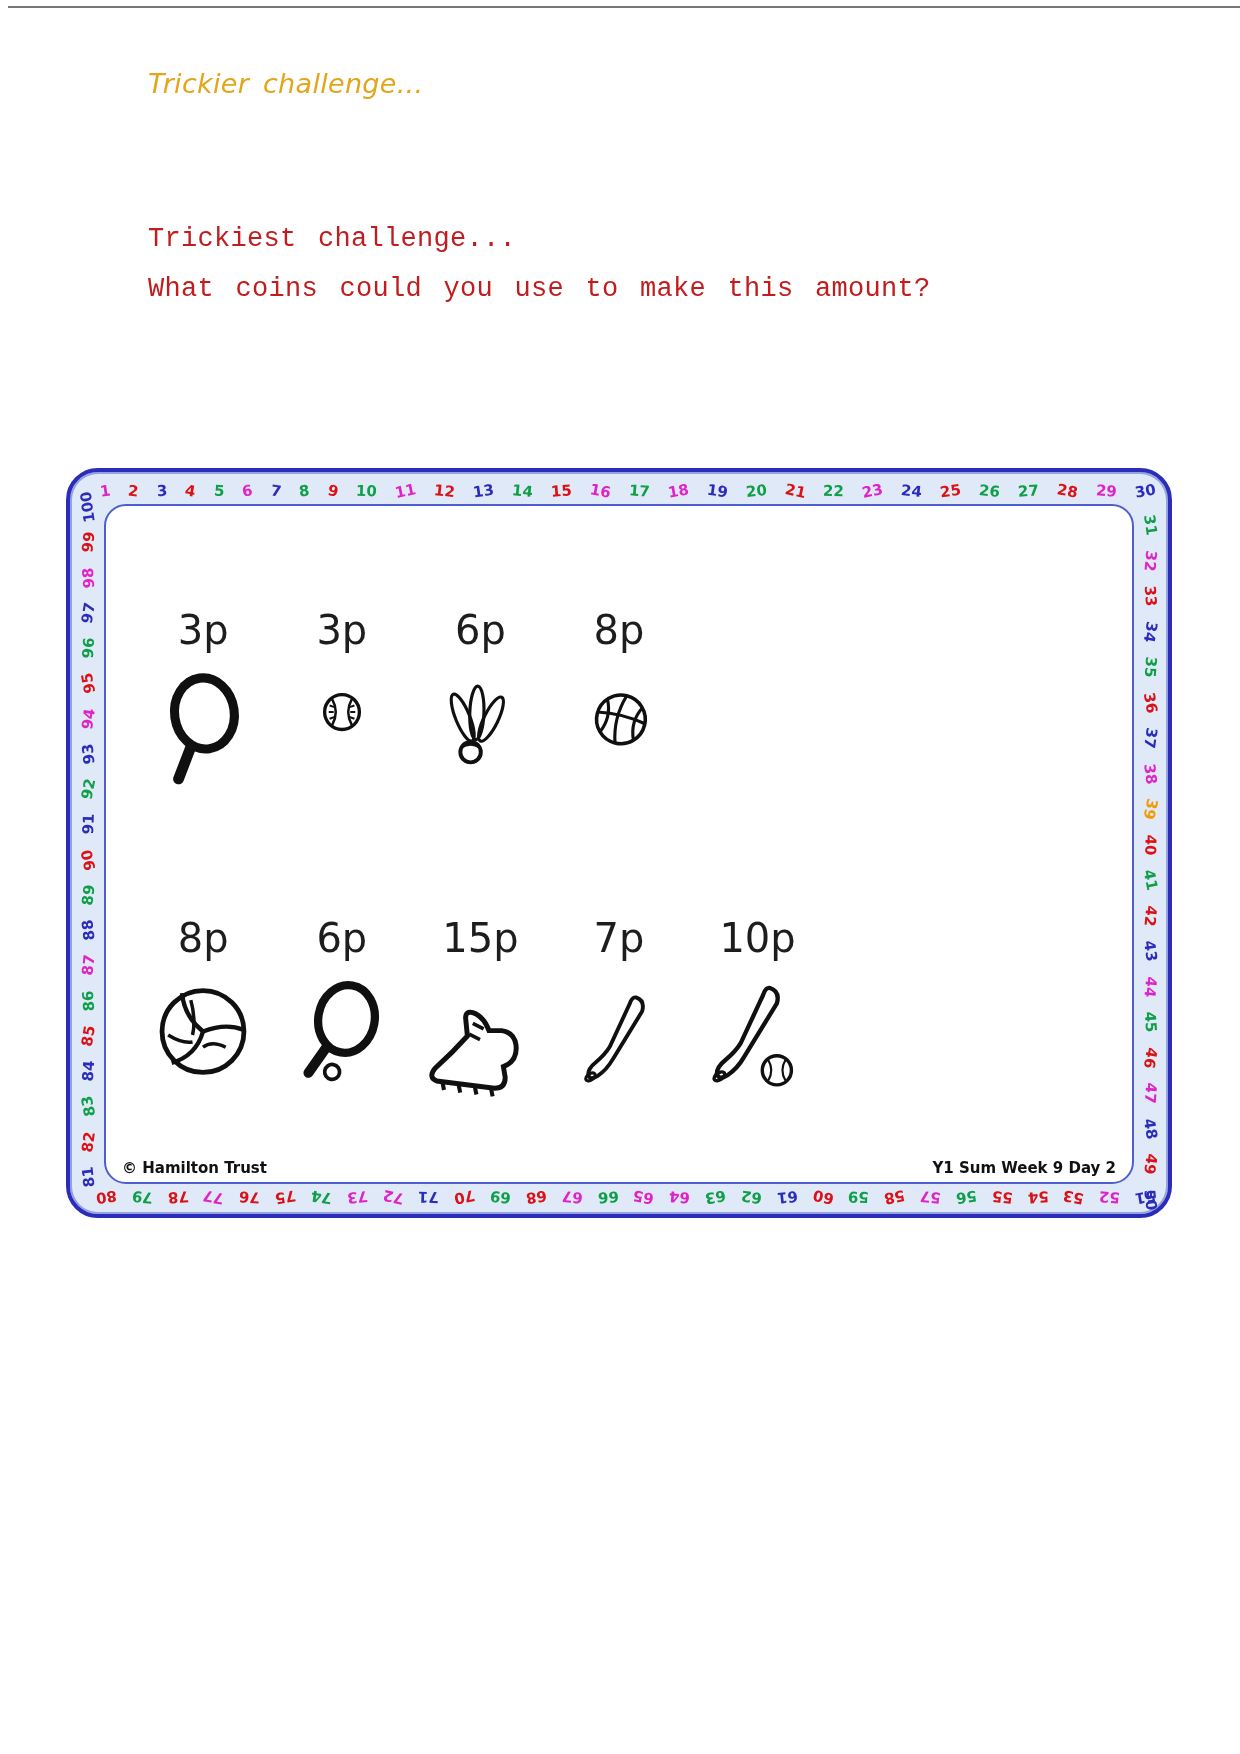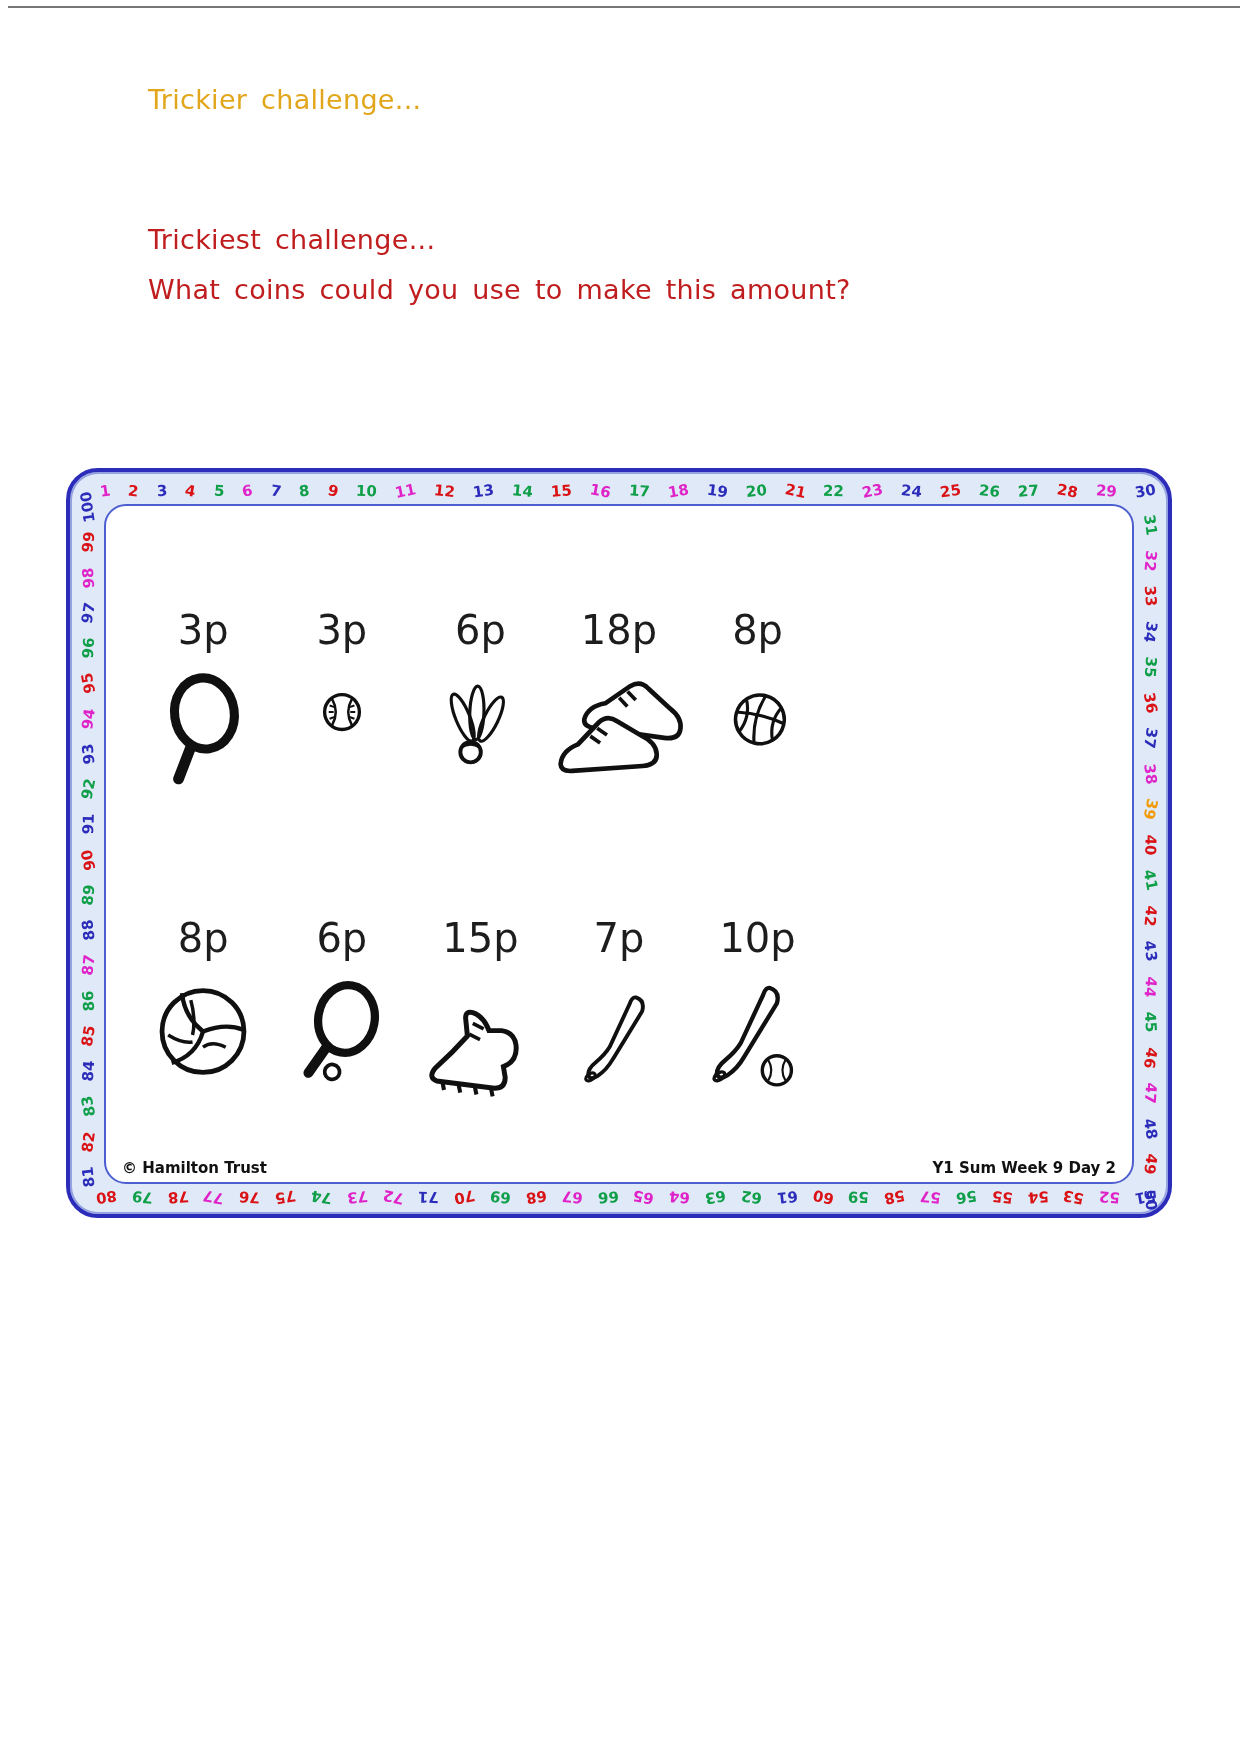--- a/index.html
+++ b/index.html
@@ -3,22 +3,22 @@
 <meta charset="utf-8">
 <style>
   html,body{margin:0;padding:0;background:#ffffff;}
   .page{position:relative;width:1240px;height:1754px;background:#ffffff;overflow:hidden;
         font-family:"DejaVu Sans",sans-serif;}
   .top-line{position:absolute;top:6px;left:8px;right:0;height:2px;background:#4a4a4a;opacity:.75;}
 
   
   .challenge{position:absolute;left:148px;font-size:27px;letter-spacing:.3px;word-spacing:5px;}
   .gold{color:#e2a61b;}
-  .redtxt{color:#c01d1f;}
-  .t1{top:84px;}
+  .redtxt{color:#c01d1f;font-family:Liberation Mono, monospace;}
+  .t1{top:68px;font-style:italic;}
   .t2{top:136px;width:800px;line-height:39px;}
   .t3{top:224px;}
   .t4{top:274px;}
 
   
   .number-border{position:absolute;left:66px;top:468px;width:1106px;height:750px;
                  background:#dfe9f8;border:4px solid #2b2cba;border-radius:32px;
                  box-shadow:inset 0 0 0 2px #94a2e0;box-sizing:border-box;}
   .num-strip{position:absolute;display:flex;justify-content:space-between;
              font-weight:bold;font-size:15px;}
@@ -192,35 +192,20 @@
             <svg width="110" height="130" viewBox="0 0 140 140" fill="none">
               <ellipse cx="48" cy="58" rx="9" ry="32" stroke-width="4" transform="rotate(-22 48 58)"></ellipse>
               <ellipse cx="66" cy="52" rx="9" ry="34" stroke-width="4" transform="rotate(2 66 52)"></ellipse>
               <ellipse cx="84" cy="60" rx="9" ry="31" stroke-width="4" transform="rotate(26 84 60)"></ellipse>
               <circle cx="58" cy="102" r="13" stroke-width="5"></circle>
               <path d="M46,96 q12,-8 24,0" stroke-width="3.5"></path>
             </svg>
           </div>
         </div>
         <div>
-          <div class="price">18p</div>
-          <div class="icon-box">
-            <svg width="132" height="130" viewBox="0 0 140 140" fill="none">
-              <g transform="translate(24,-14) rotate(8 70 70)">
-                <path d="M10,84 Q12,70 30,64 L54,42 Q64,34 74,42 L100,60 Q114,68 114,80 Q114,92 98,92 L22,92 Q10,92 10,84 Z" fill="#ffffff" stroke-width="5"></path>
-                <path d="M52,48 l10,8 M44,56 l10,8" stroke-width="4"></path>
-              </g>
-              <g transform="translate(-4,22) rotate(-4 70 70)">
-                <path d="M10,84 Q12,70 30,64 L54,42 Q64,34 74,42 L100,60 Q114,68 114,80 Q114,92 98,92 L22,92 Q10,92 10,84 Z" fill="#ffffff" stroke-width="5"></path>
-                <path d="M52,48 l10,8 M44,56 l10,8" stroke-width="4"></path>
-              </g>
-            </svg>
-          </div>
-        </div>
-        <div>
           <div class="price">8p</div>
           <div class="icon-box">
             <svg width="110" height="130" viewBox="0 0 140 140" fill="none" transform="rotate(14)">
               <circle cx="70" cy="60" r="31" stroke-width="4.5"></circle>
               <path d="M70,29 Q60,60 70,91" stroke-width="4"></path>
               <path d="M39,58 Q70,52 101,58" stroke-width="4"></path>
               <path d="M47,39 Q58,60 48,82" stroke-width="4"></path>
               <path d="M93,39 Q82,60 92,82" stroke-width="4"></path>
             </svg>
           </div>

